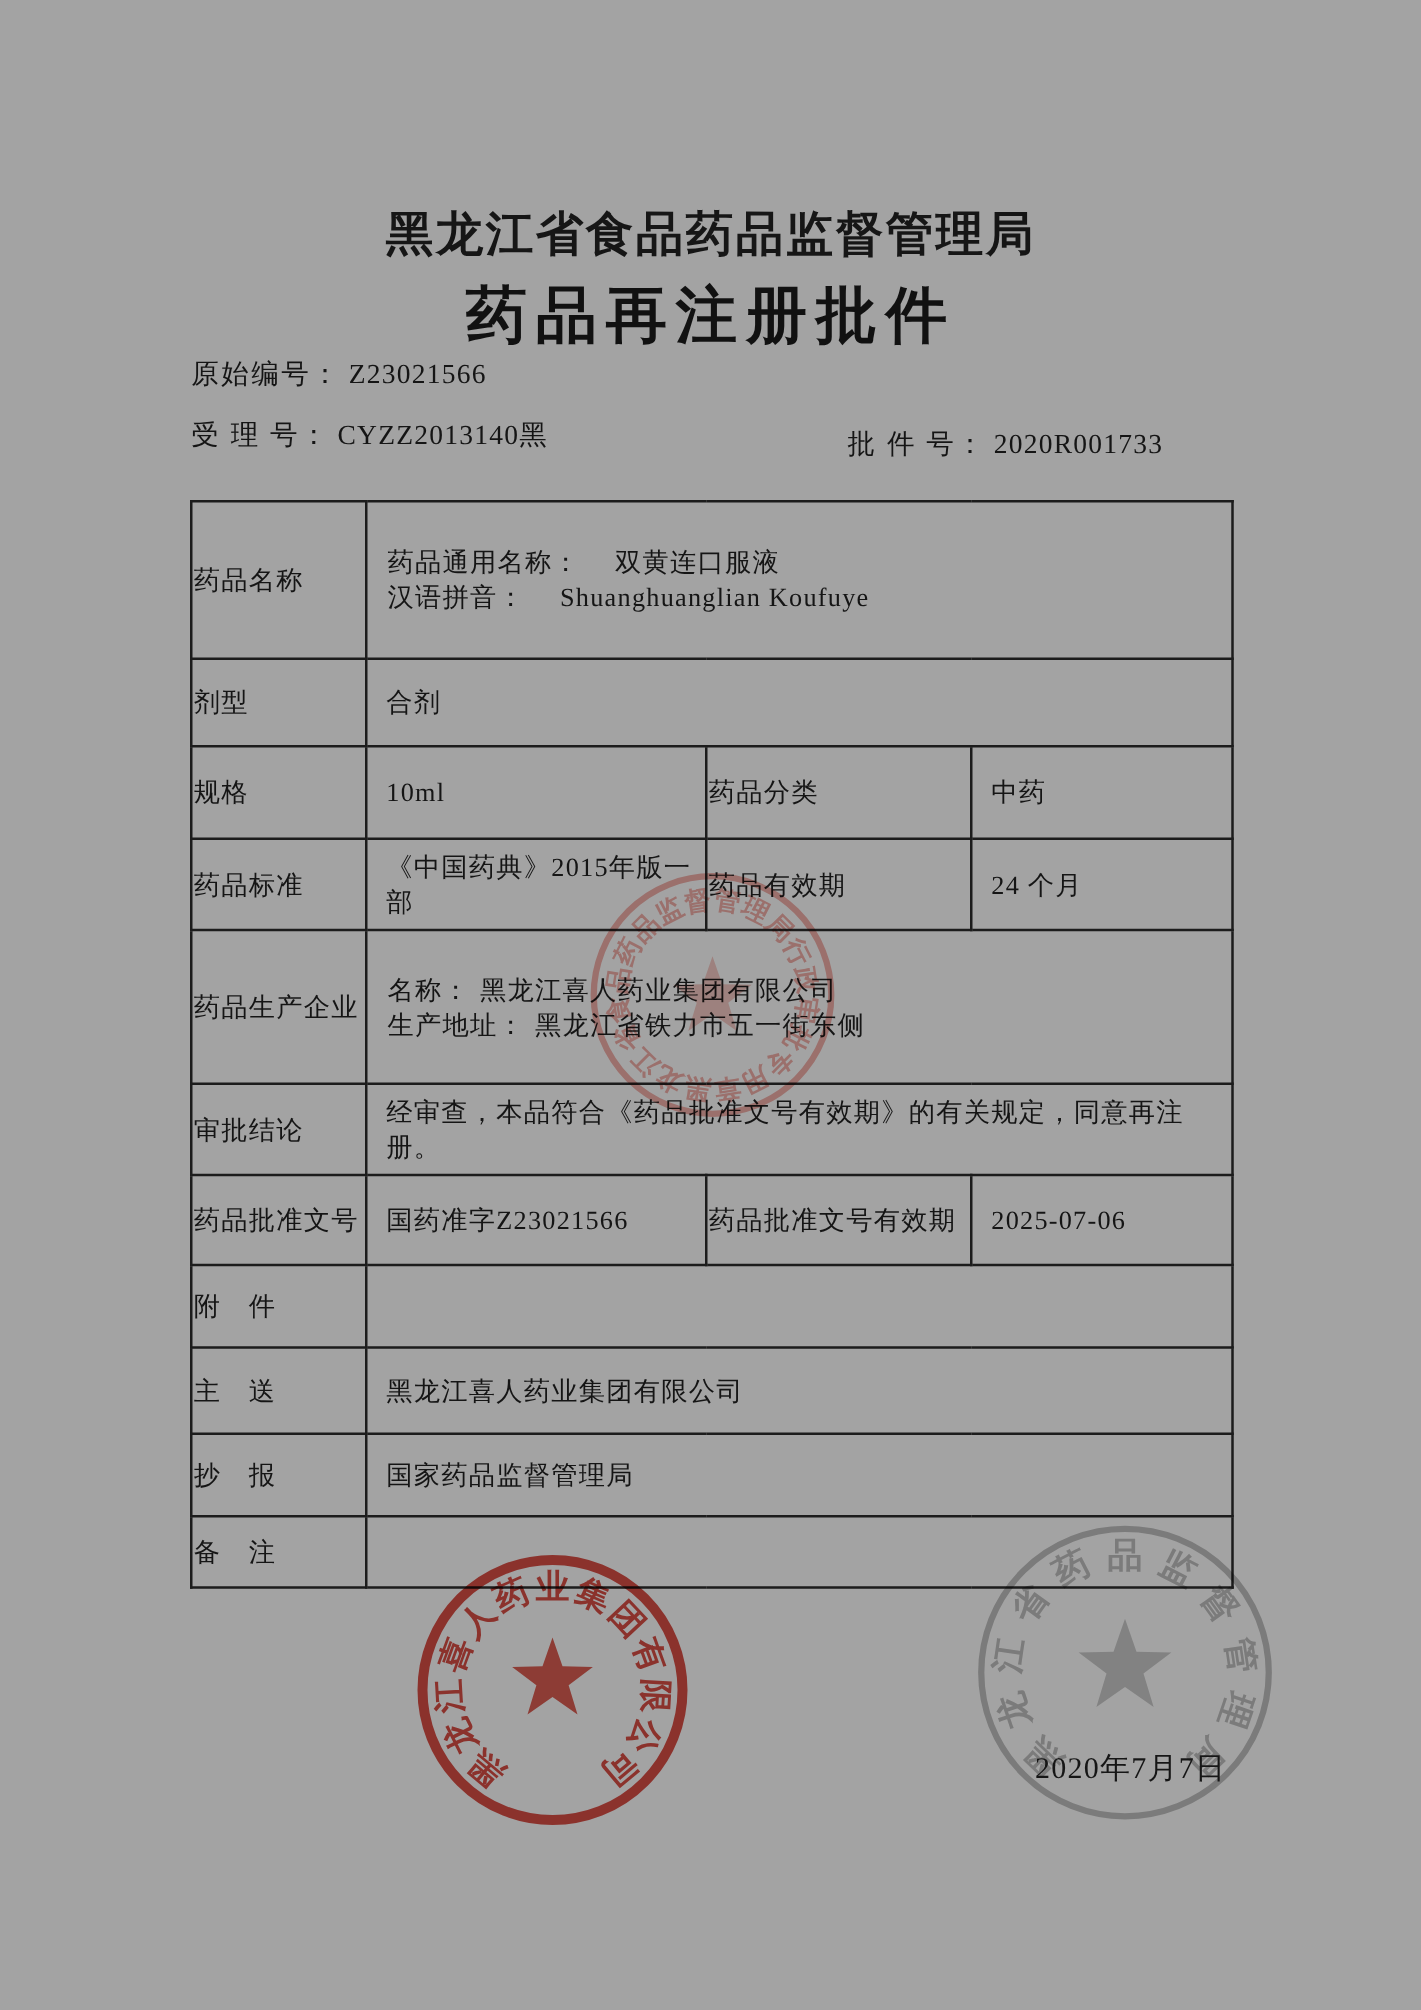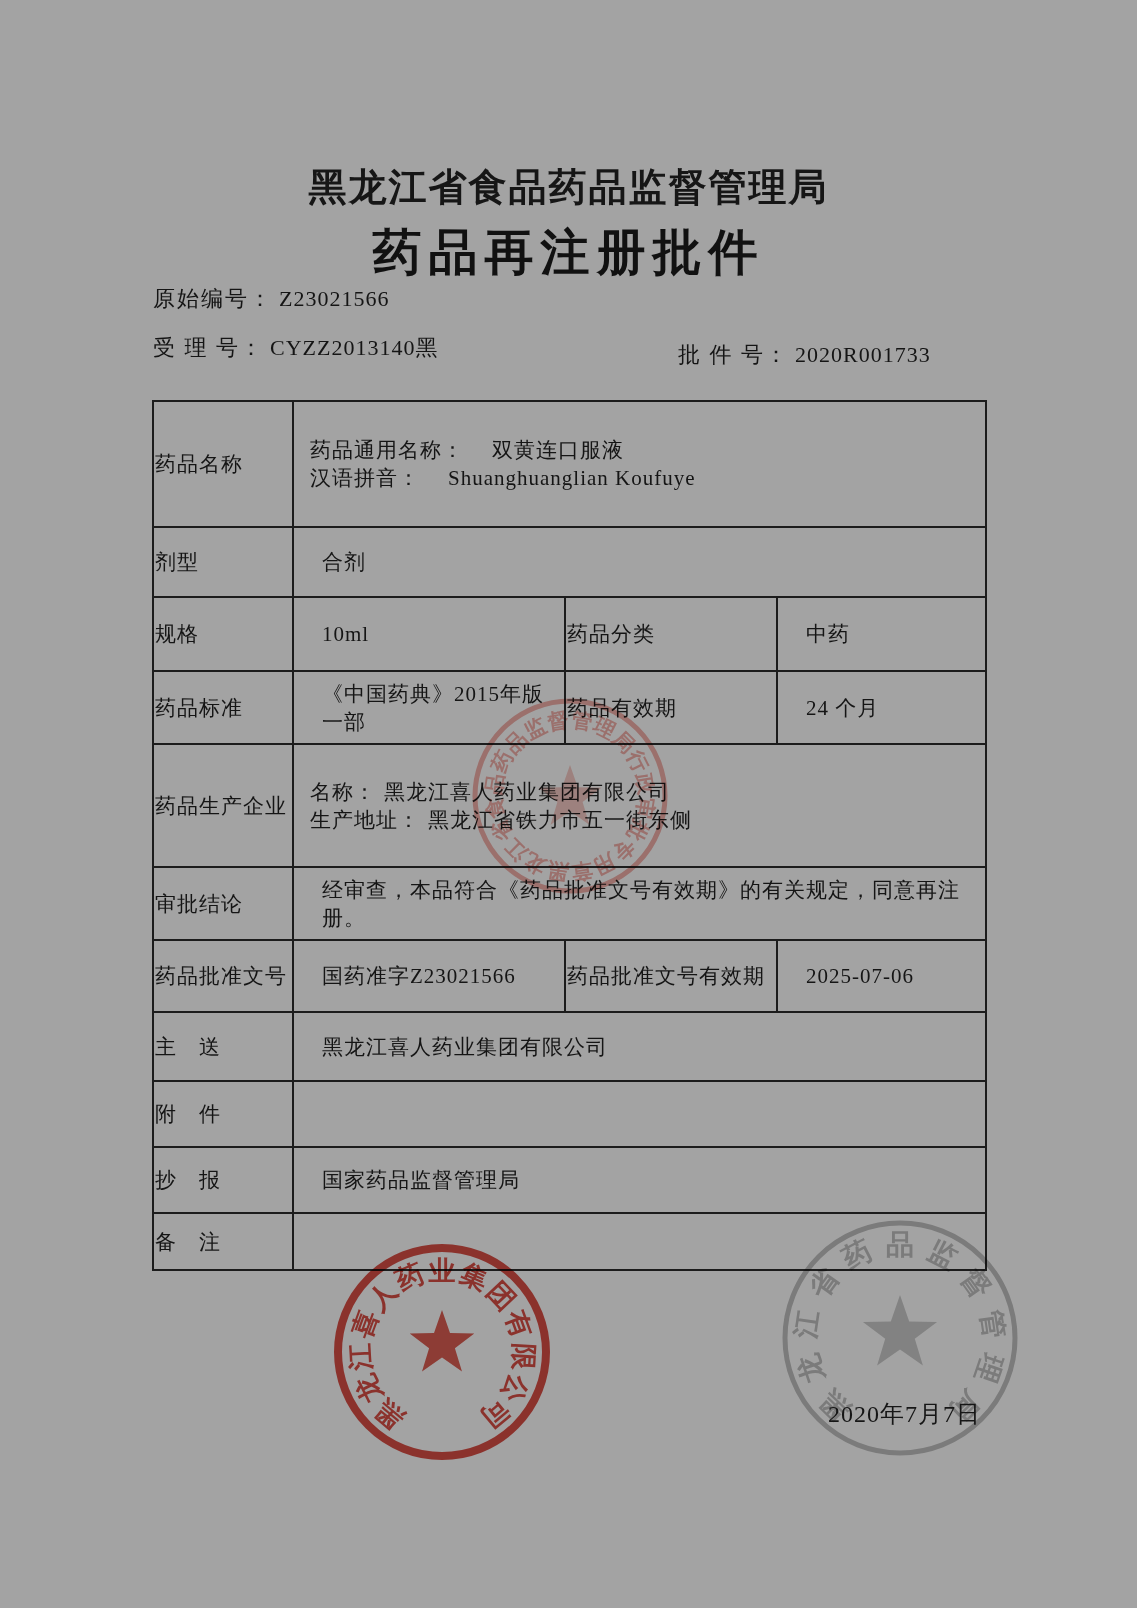--- a/index.html
+++ b/index.html
@@ -34,21 +34,21 @@
     width:833px;border-collapse:collapse;table-layout:fixed;
   }
   table.doc td{
     border:2px solid #1c1c1c;
     font-size:21px;color:#151515;
     vertical-align:middle;
     letter-spacing:1px;
     overflow:hidden;
   }
   td.lbl{border-radius:18px;}
-  td.val{padding:4px 10px 4px 28px;}
+  td.val{padding:4px 10px 4px 15px;}
   .two-line{display:flex;flex-direction:column;justify-content:space-around;height:100%;padding:8px 0;}
   .two-line .ln{padding-left:15px;}
   .gap-wide{display:inline-block;width:28px;}
   .gap-small{display:inline-block;width:8px;}
   .conclusion-cell{padding-left:24px;}
 
   .stamp{position:absolute;mix-blend-mode:multiply;pointer-events:none;}
   #stamp-admin{left:468px;top:694px;opacity:0.70;}
   #stamp-company{left:330px;top:1240px;opacity:0.88;}
   #stamp-agency{left:776px;top:1214px;opacity:0.95;}
@@ -129,28 +129,28 @@
       <td class="val conclusion-cell" colspan="3">经审查，本品符合《药品批准文号有效期》的有关规定，同意再注册。</td>
     </tr>
 
     <tr style="height:72px">
       <td class="lbl">药品批准文号</td>
       <td class="val">国药准字Z23021566</td>
       <td class="lbl">药品批准文号有效期</td>
       <td class="val">2025-07-06</td>
     </tr>
 
+    <tr style="height:66px">
+      <td class="lbl">附　件</td>
+      <td class="val" colspan="3"></td>
+    </tr>
+
     <tr style="height:69px">
       <td class="lbl">主　送</td>
       <td class="val" colspan="3">黑龙江喜人药业集团有限公司</td>
-    </tr>
-
-    <tr style="height:66px">
-      <td class="lbl">附　件</td>
-      <td class="val" colspan="3"></td>
     </tr>
 
     <tr style="height:66px">
       <td class="lbl">抄　报</td>
       <td class="val" colspan="3">国家药品监督管理局</td>
     </tr>
 
 
     <tr style="height:57px">
       <td class="lbl">备　注</td>

